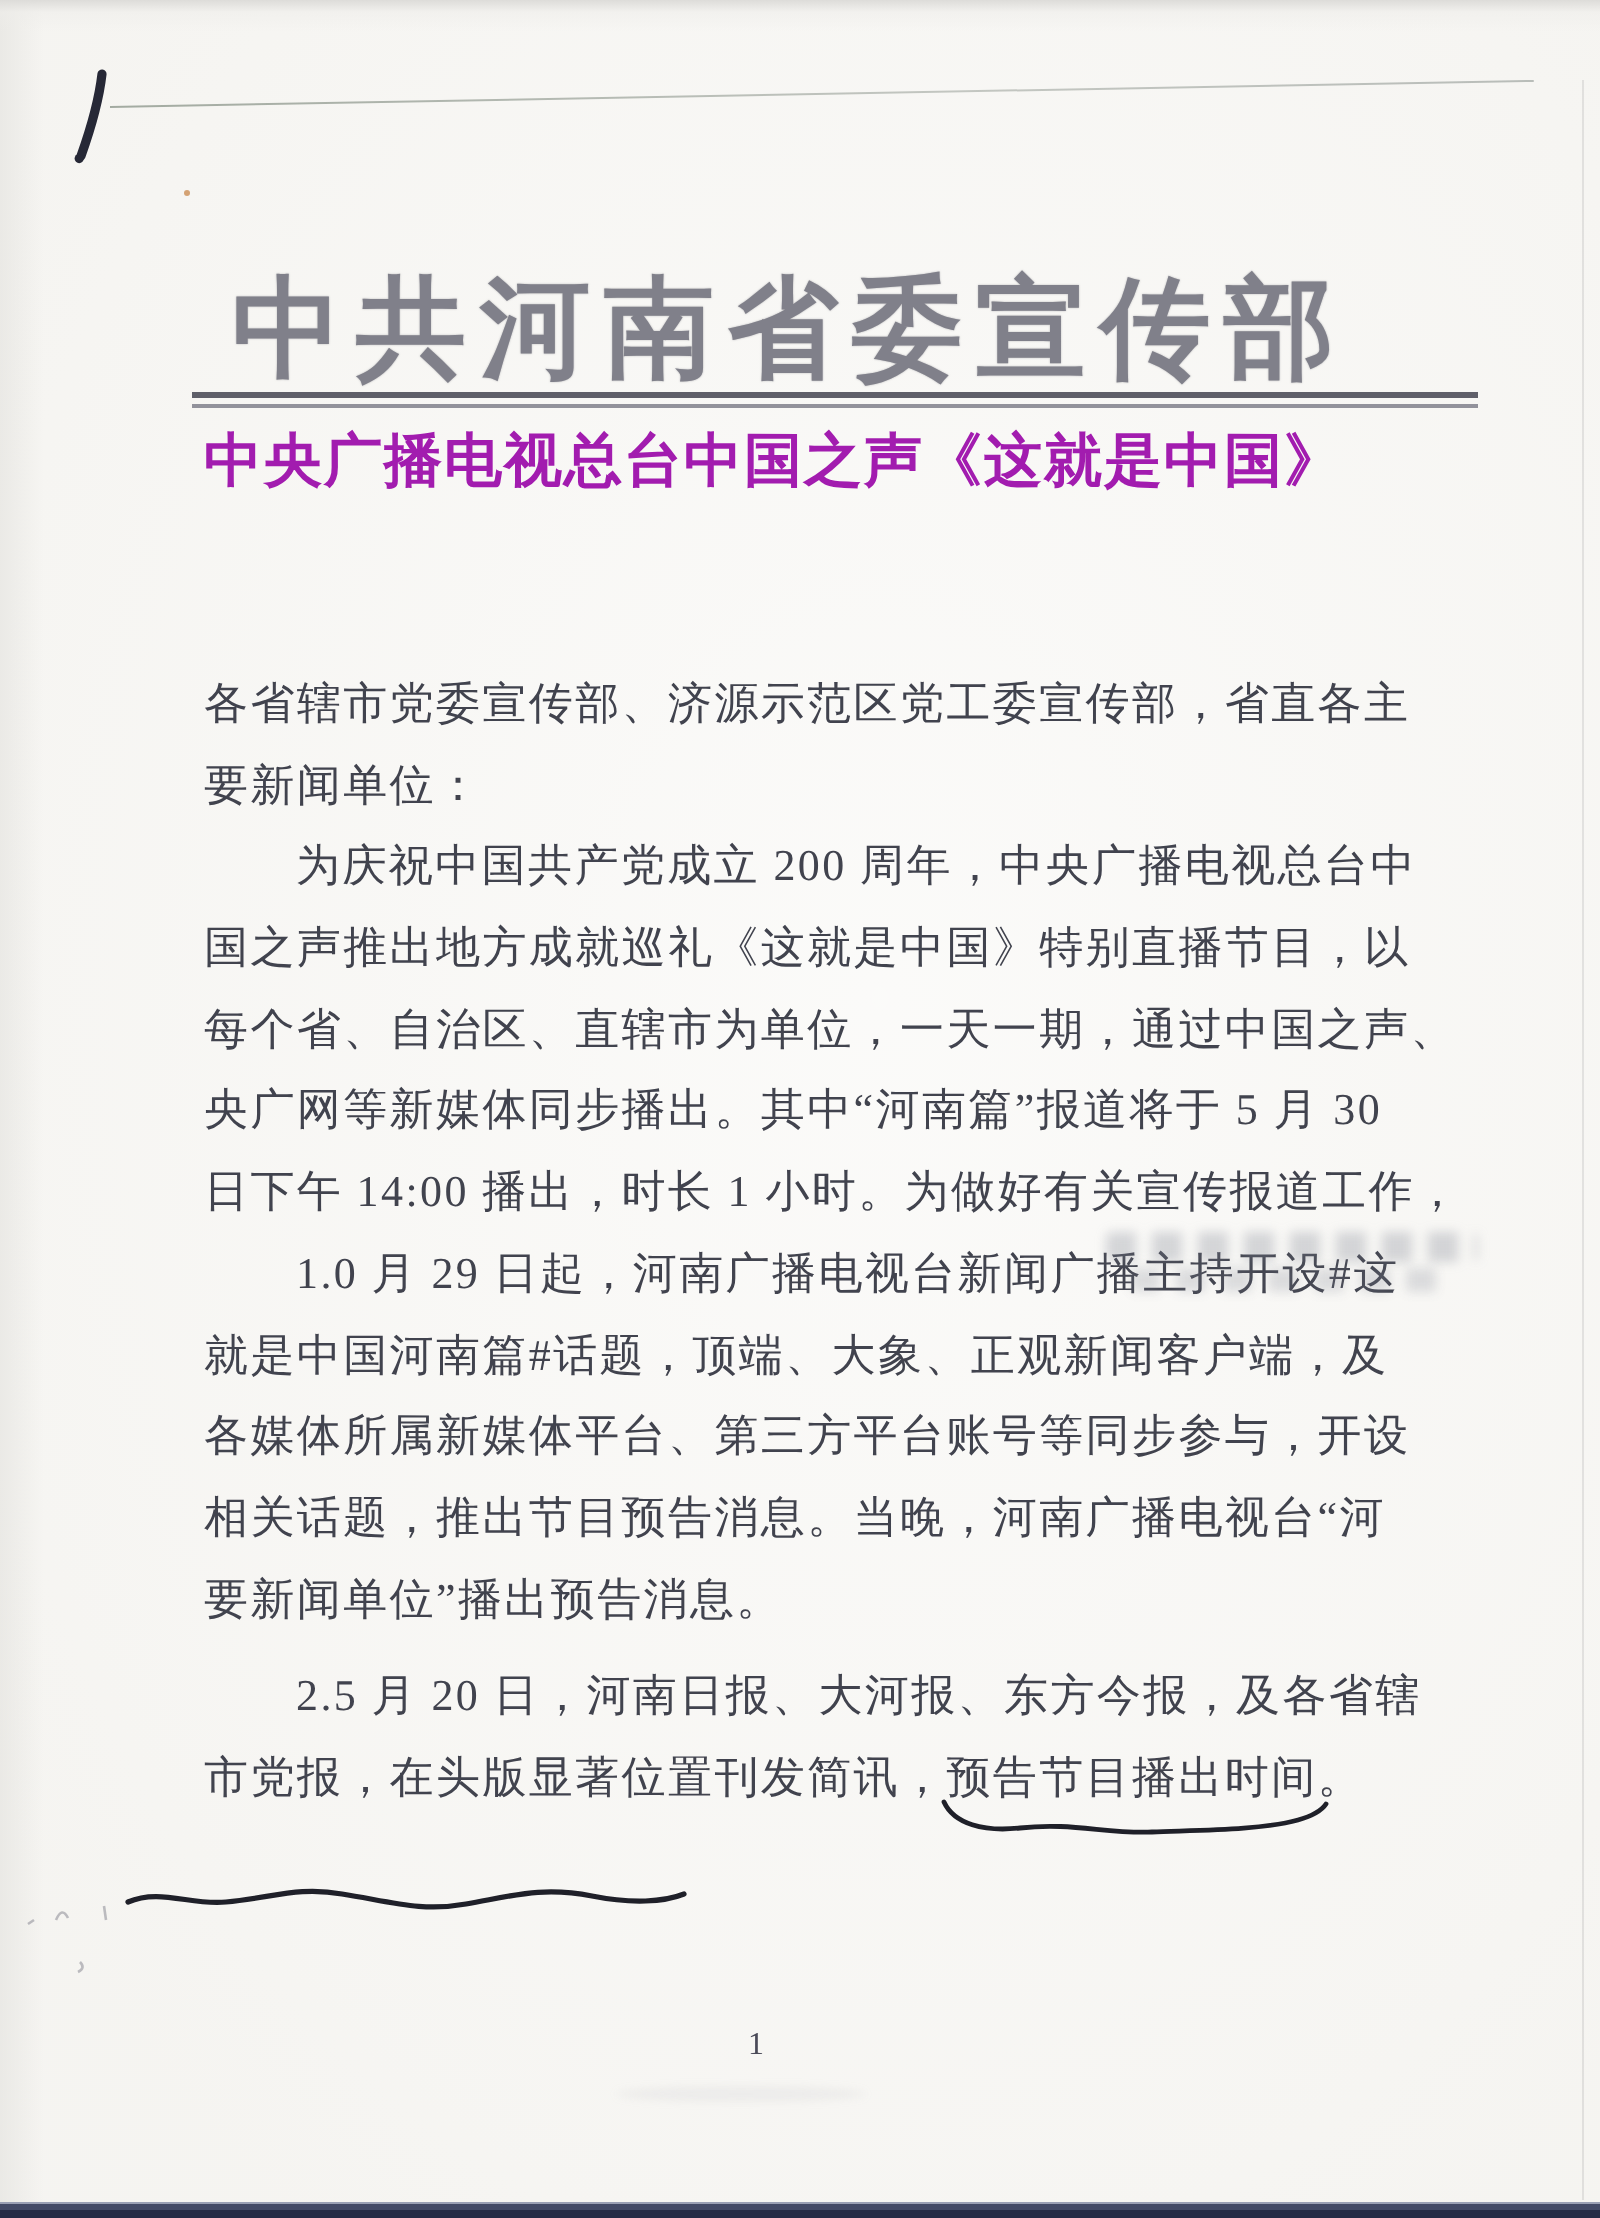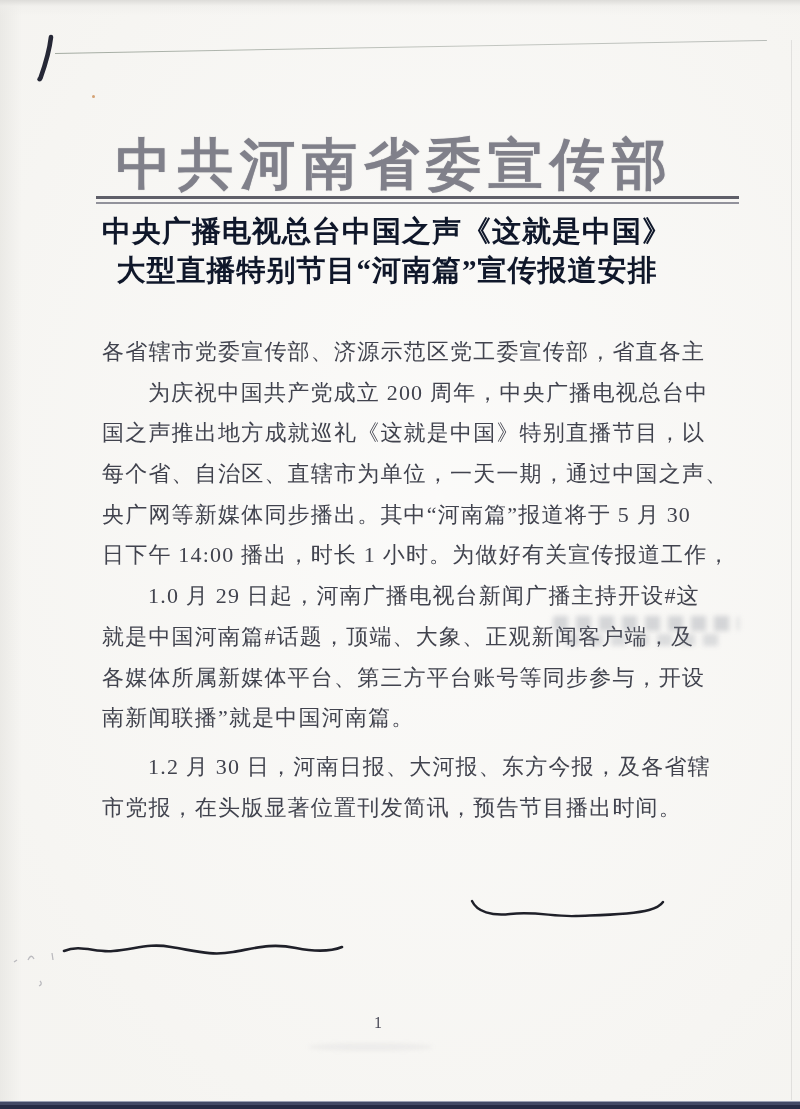--- a/index.html
+++ b/index.html
@@ -39,21 +39,21 @@
     color:#80808a;white-space:nowrap;
     text-shadow:0 0 1px rgba(120,120,128,.55);
   }
   .rule-top{position:absolute;left:96px;top:196px;width:643px;height:3px;background:#5f5f69;}
   .rule-bottom{position:absolute;left:96px;top:202px;width:643px;height:2px;background:#92929b;}
 
   
   .doc-title{
     position:absolute;left:55px;top:212px;width:664px;text-align:center;
     font-size:29px;font-weight:bold;line-height:39px;letter-spacing:1px;
-    color:#0f172a;white-space:nowrap;
+    color:#a21caf;white-space:nowrap;
   }
 
   
   .body-text{
     position:absolute;left:102px;top:332px;width:580px;
     font-size:22px;letter-spacing:1.2px;color:#41434e;
   }
   .bline{height:40.7px;line-height:40.7px;white-space:nowrap;}
   .bline.indent{padding-left:46px;}
   .bline.pgap{margin-top:8px;}
@@ -85,35 +85,36 @@
 <div class="diag-scan-line"></div>
 <div class="right-crease"></div>
 <div class="speck"></div>
 
 <div class="letterhead">中共河南省委宣传部</div>
 <div class="rule-top"></div>
 <div class="rule-bottom"></div>
 
 <div class="doc-title">
   <div>中央广播电视总台中国之声《这就是中国》</div>
-  <div>大型直播特别节目“河南篇”宣传报道安排</div>
 </div>
 
 <div class="body-text">
     <div class="bline">各省辖市党委宣传部、济源示范区党工委宣传部，省直各主</div>
+    <div class="bline">要新闻单位：</div>
     <div class="bline indent">为庆祝中国共产党成立 200 周年，中央广播电视总台中</div>
     <div class="bline">国之声推出地方成就巡礼《这就是中国》特别直播节目，以</div>
     <div class="bline">每个省、自治区、直辖市为单位，一天一期，通过中国之声、</div>
     <div class="bline">央广网等新媒体同步播出。其中“河南篇”报道将于 5 月 30</div>
     <div class="bline">日下午 14:00 播出，时长 1 小时。为做好有关宣传报道工作，</div>
     <div class="bline indent">1.0 月 29 日起，河南广播电视台新闻广播主持开设#这</div>
     <div class="bline">就是中国河南篇#话题，顶端、大象、正观新闻客户端，及</div>
     <div class="bline">各媒体所属新媒体平台、第三方平台账号等同步参与，开设</div>
-    <div class="bline">南新闻联播”就是中国河南篇。</div>
-    <div class="bline indent pgap">1.2 月 30 日，河南日报、大河报、东方今报，及各省辖</div>
+    <div class="bline">相关话题，推出节目预告消息。当晚，河南广播电视台“河</div>
+    <div class="bline">要新闻单位”播出预告消息。</div>
+    <div class="bline indent pgap">2.5 月 20 日，河南日报、大河报、东方今报，及各省辖</div>
     <div class="bline">市党报，在头版显著位置刊发简讯，预告节目播出时间。</div>
   </div>
 
 <div class="ghost-row g1"></div>
 <div class="ghost-row g2"></div>
 <div class="smudge"></div>
 
 <div class="page-number">1</div>
 
 <svg class="ink-overlay" width="800" height="1109" viewBox="0 0 800 1109">

